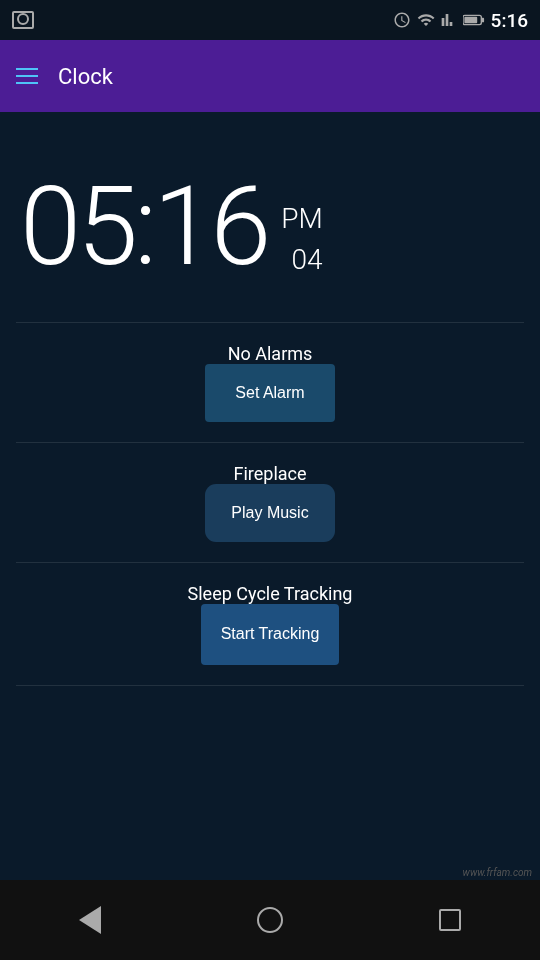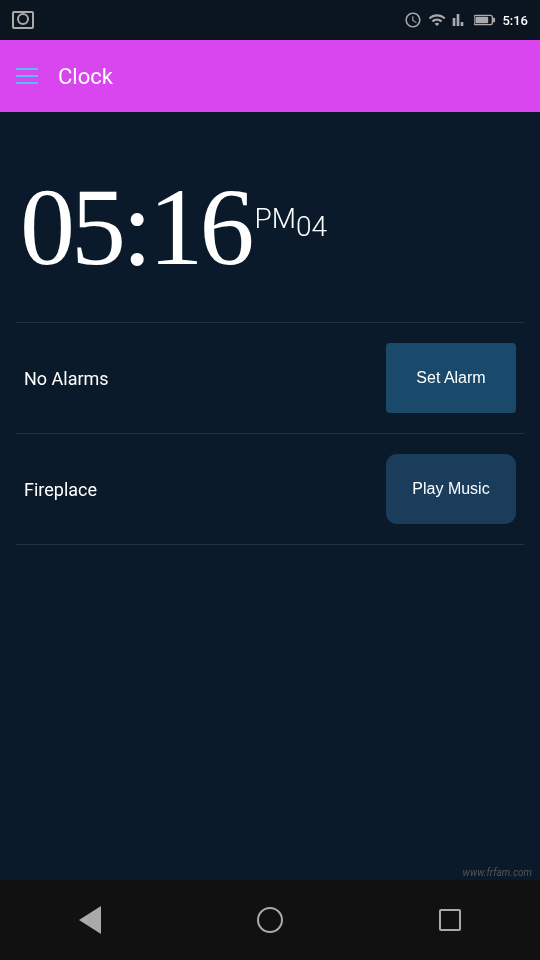--- a/index.html
+++ b/index.html
@@ -56,29 +56,29 @@
 
     .status-bar-right {
       display: flex;
       align-items: center;
       gap: 6px;
       font-size: 14px;
       color: #fff;
     }
 
     .status-time {
-      font-size: 13px;
+      font-size: 19px;
       font-weight: 500;
     }
 
     
     .toolbar {
       width: 100%;
       height: 72px;
-      background-color: #d946ef;
+      background-color: #4c1d95;
       display: flex;
       align-items: center;
       padding: 0 16px;
       gap: 20px;
     }
 
     .hamburger-icon {
       display: flex;
       flex-direction: column;
       gap: 5px;
@@ -105,28 +105,27 @@
       justify-content: flex-start;
       padding: 60px 20px 40px 20px;
     }
 
     .clock-time {
       font-size: 110px;
       font-weight: 300;
       color: #ffffff;
       letter-spacing: -4px;
       line-height: 1;
-      font-family: Liberation Serif, serif;
     }
 
     .clock-ampm-seconds {
       display: flex;
-      flex-direction: row;
+      flex-direction: column;
       justify-content: flex-start;
-      margin-left: 4px;
+      margin-left: 14px;
       margin-top: 30px;
     }
 
     .clock-ampm {
       font-size: 28px;
       font-weight: 300;
       color: #ffffff;
     }
 
     .clock-seconds {
@@ -145,34 +144,35 @@
       gap: 0;
     }
 
     .feature-row {
       width: 100%;
       display: flex;
       align-items: center;
       justify-content: space-between;
       padding: 20px 8px;
       border-top: 1px solid rgba(255,255,255,0.1);
+      flex-direction: column;
     }
 
     .feature-row:last-child {
       border-bottom: 1px solid rgba(255,255,255,0.1);
     }
 
     .feature-label {
       font-size: 18px;
       font-weight: 400;
       color: #ffffff;
     }
 
     .feature-btn {
-      padding: 26px 20px;
+      padding: 20px 20px;
       border-radius: 4px;
       border: none;
       font-size: 16px;
       font-weight: 500;
       cursor: pointer;
       color: #ffffff;
       min-width: 130px;
       text-align: center;
     }
 
@@ -299,20 +299,24 @@
   <div class="feature-row">
     <span class="feature-label">No Alarms</span>
     <button class="feature-btn btn-set-alarm">Set Alarm</button>
   </div>
 
   <div class="feature-row">
     <span class="feature-label">Fireplace</span>
     <button class="feature-btn btn-play-music">Play Music</button>
   </div>
 
+  <div class="feature-row">
+    <span class="feature-label">Sleep Cycle Tracking</span>
+    <button class="feature-btn btn-start-tracking">Start Tracking</button>
+  </div>
 
 </div>
 
 <div class="website-footer">www.frfam.com</div>
 
 <div class="bottom-nav">
   <div class="nav-btn">
     <div class="nav-back"></div>
   </div>
   <div class="nav-btn">

